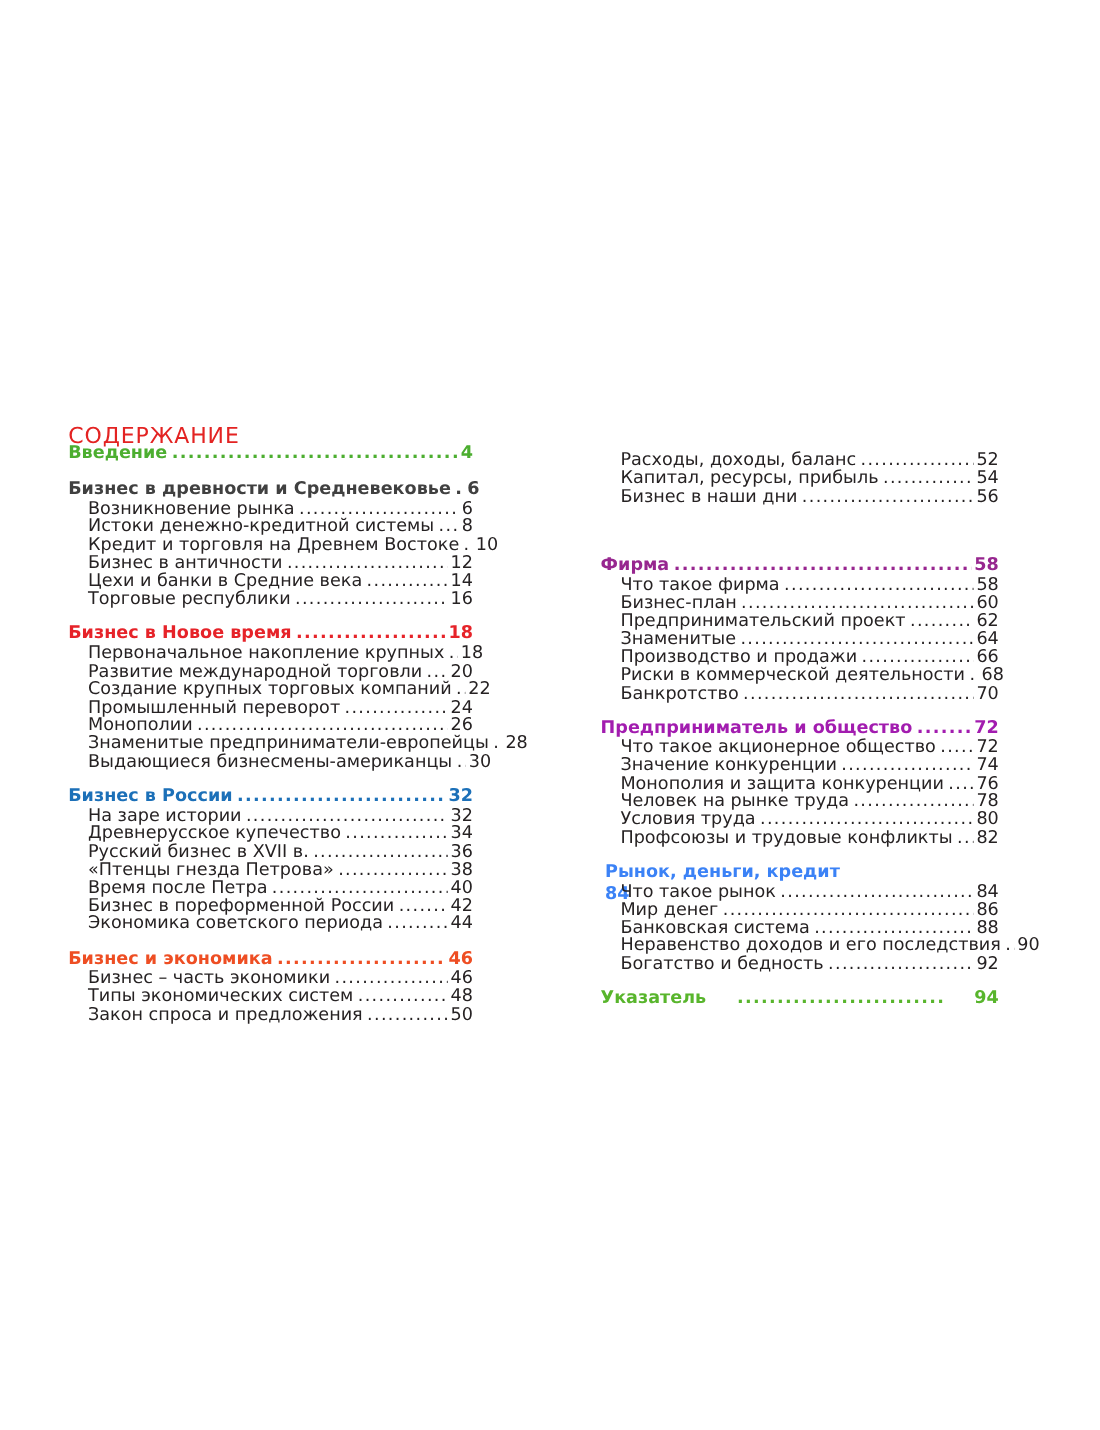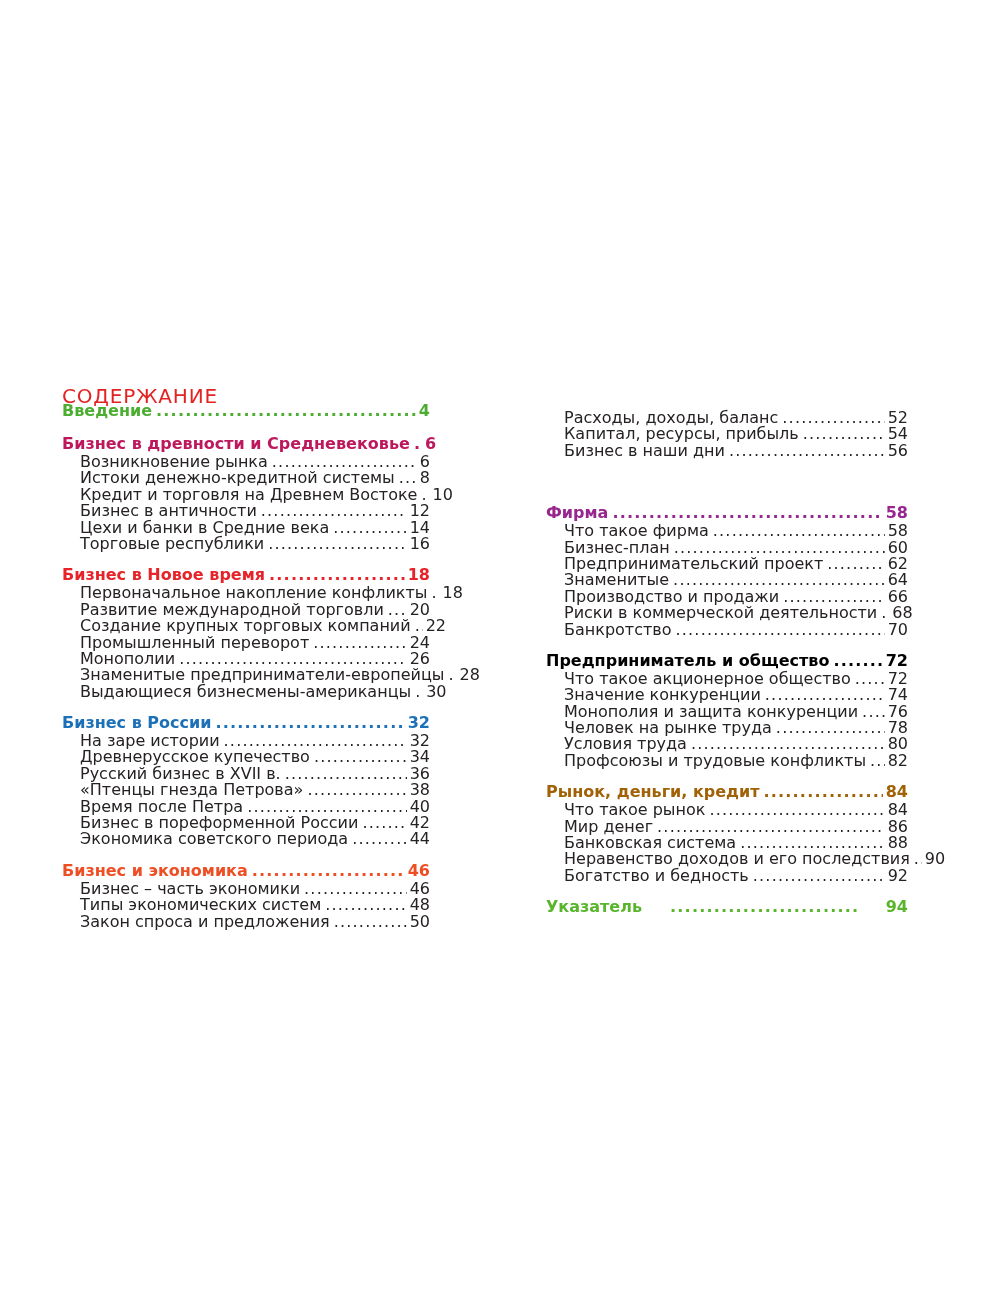--- a/index.html
+++ b/index.html
@@ -65,21 +65,21 @@
 
 <div id="col-left" class="toc-col">
     <div class="group">
       <div class="row h-row" style="color: rgb(76, 174, 48);">
         <span class="lbl">Введение</span>
         <span class="dots">................................................................................................................................................................</span>
         <span class="pg">4</span>
       </div>
     </div>
     <div class="group">
-      <div class="row h-row" style="color: #be185d; justify-content: space-between;">
+      <div class="row h-row" style="color: #404040; justify-content: space-between;">
         <span class="lbl">Бизнес в древности и Средневековье</span>
         <span class="dots">................................................................................................................................................................</span>
         <span class="pg">6</span>
       </div>
       <div class="row i-row">
         <span class="lbl">Возникновение рынка</span>
         <span class="dots">................................................................................................................................................................</span>
         <span class="pg">6</span>
       </div>
       <div class="row i-row">
@@ -108,21 +108,21 @@
         <span class="pg">16</span>
       </div>
     </div>
     <div class="group">
       <div class="row h-row" style="color: rgb(230, 35, 41); justify-content: flex-end;">
         <span class="lbl">Бизнес в Новое время</span>
         <span class="dots">................................................................................................................................................................</span>
         <span class="pg">18</span>
       </div>
       <div class="row i-row">
-        <span class="lbl">Первоначальное накопление конфликты</span>
+        <span class="lbl">Первоначальное накопление крупных</span>
         <span class="dots">................................................................................................................................................................</span>
         <span class="pg">18</span>
       </div>
       <div class="row i-row">
         <span class="lbl">Развитие международной торговли</span>
         <span class="dots">................................................................................................................................................................</span>
         <span class="pg">20</span>
       </div>
       <div class="row i-row">
         <span class="lbl">Создание крупных торговых компаний</span>
@@ -269,21 +269,21 @@
         <span class="dots">................................................................................................................................................................</span>
         <span class="pg">68</span>
       </div>
       <div class="row i-row">
         <span class="lbl">Банкротство</span>
         <span class="dots">................................................................................................................................................................</span>
         <span class="pg">70</span>
       </div>
     </div>
     <div class="group">
-      <div class="row h-row" style="color: #000000;">
+      <div class="row h-row" style="color: #a21caf;">
         <span class="lbl">Предприниматель и общество</span>
         <span class="dots">................................................................................................................................................................</span>
         <span class="pg">72</span>
       </div>
       <div class="row i-row">
         <span class="lbl">Что такое акционерное общество</span>
         <span class="dots">................................................................................................................................................................</span>
         <span class="pg">72</span>
       </div>
       <div class="row i-row">
@@ -306,21 +306,21 @@
         <span class="dots">................................................................................................................................................................</span>
         <span class="pg">80</span>
       </div>
       <div class="row i-row">
         <span class="lbl">Профсоюзы и трудовые конфликты</span>
         <span class="dots">................................................................................................................................................................</span>
         <span class="pg">82</span>
       </div>
     </div>
     <div class="group">
-      <div class="row h-row" style="color: #a16207;">
+      <div class="row h-row" style="color: #3b82f6; flex-direction: column;">
         <span class="lbl">Рынок, деньги, кредит</span>
         <span class="dots">................................................................................................................................................................</span>
         <span class="pg">84</span>
       </div>
       <div class="row i-row">
         <span class="lbl">Что такое рынок</span>
         <span class="dots">................................................................................................................................................................</span>
         <span class="pg">84</span>
       </div>
       <div class="row i-row">

